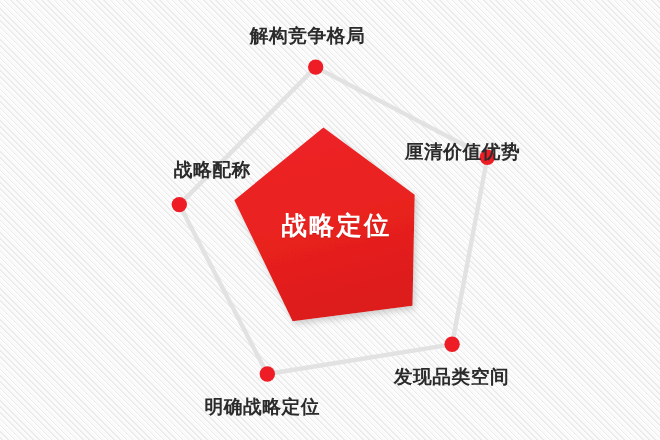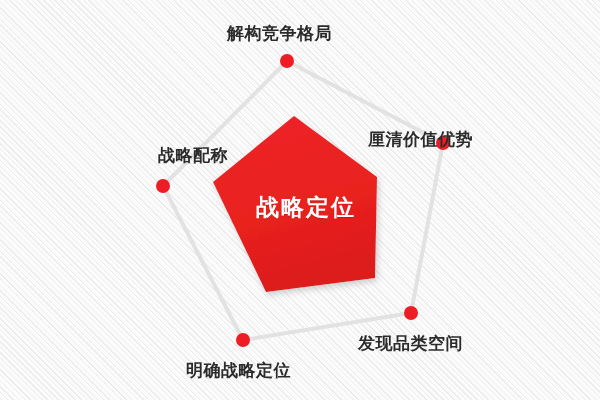--- a/index.html
+++ b/index.html
@@ -48,21 +48,21 @@
     font-weight: bold;
     color: #2b2b2b;
     letter-spacing: 0.5px;
     line-height: 1;
     user-select: none;
   }
 
   .center-label {
     position: absolute;
     white-space: nowrap;
-    font-family: Liberation Sans, sans-serif;
+    font-family: Liberation Mono, monospace;
     font-size: 23px;
     font-weight: bold;
     color: #ffffff;
     letter-spacing: 2px;
     line-height: 1;
     user-select: none;
     text-shadow: 0 1px 1px rgba(120,0,0,0.25);
   }
 
   

